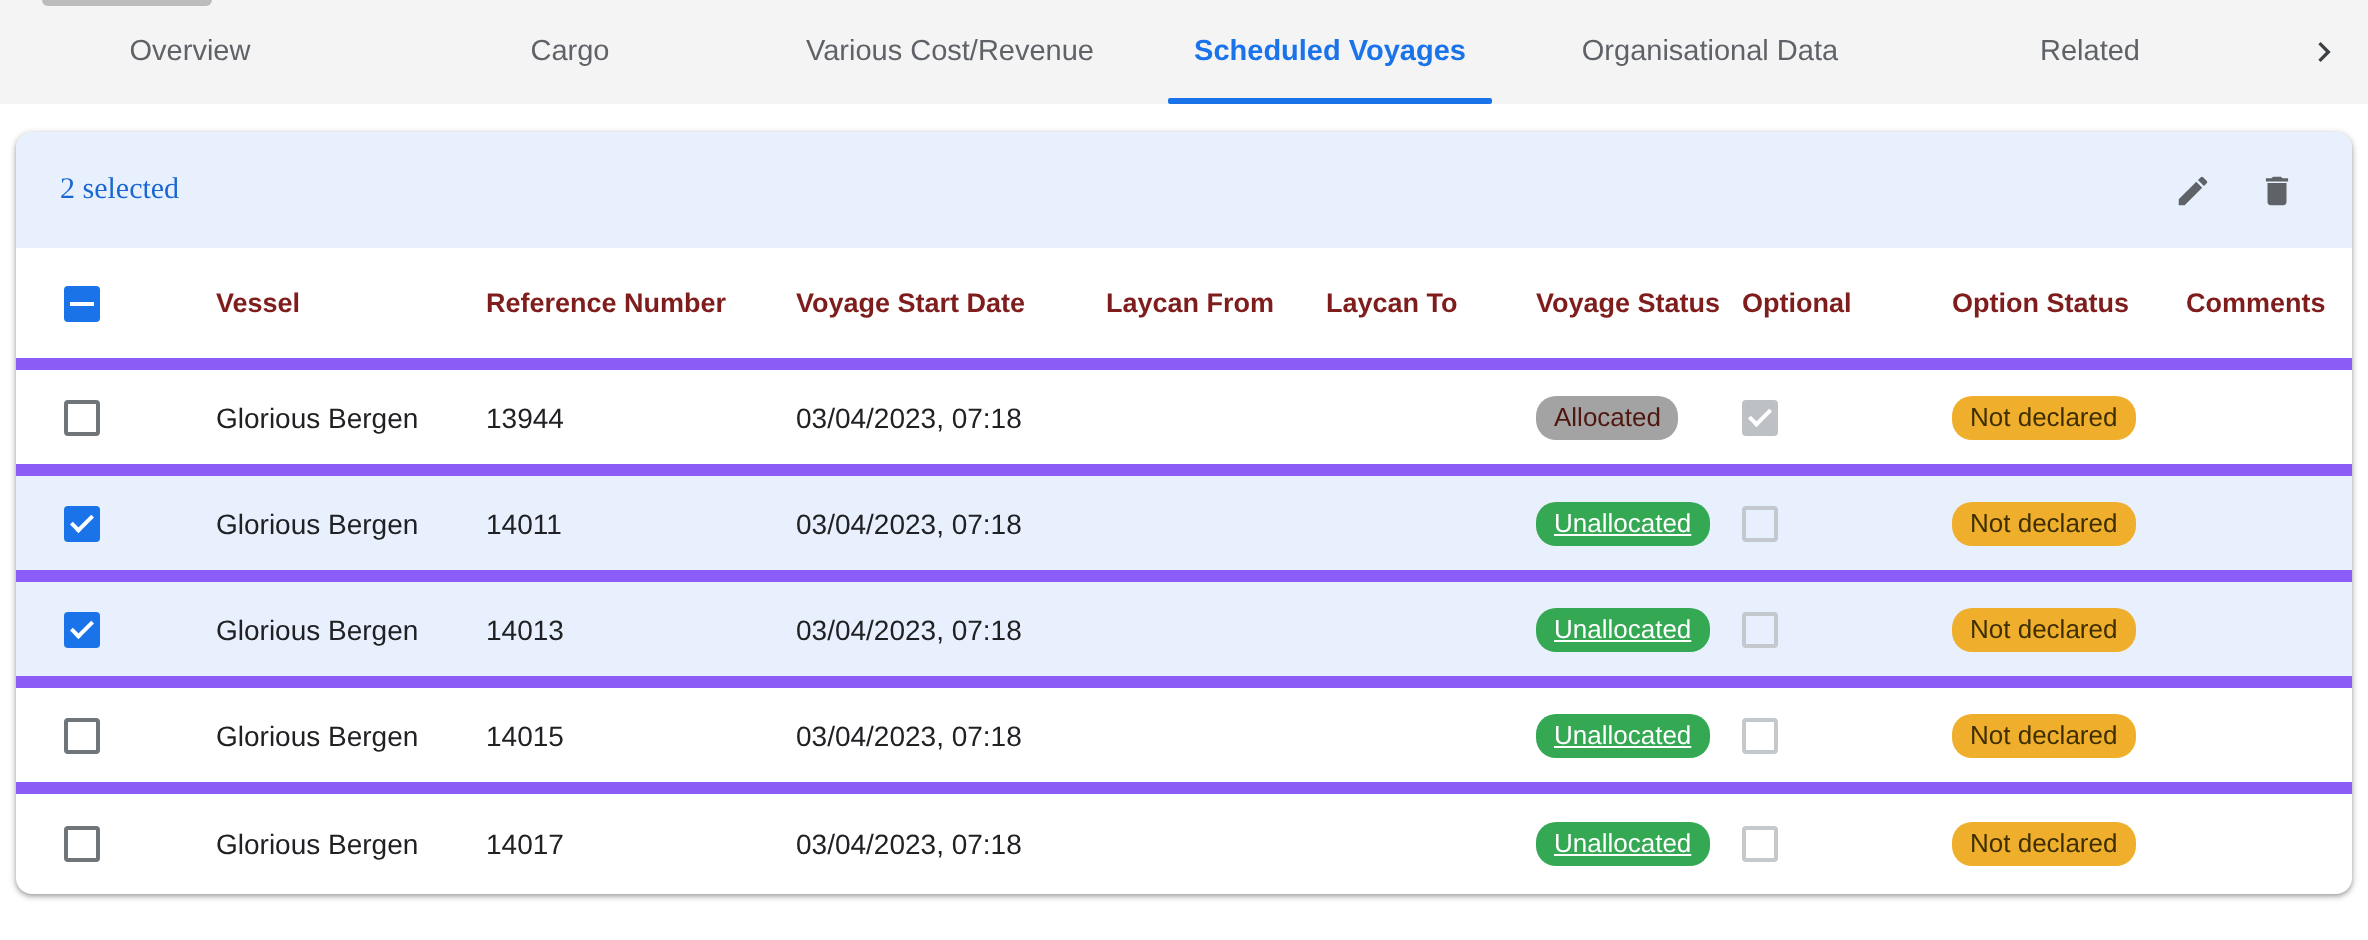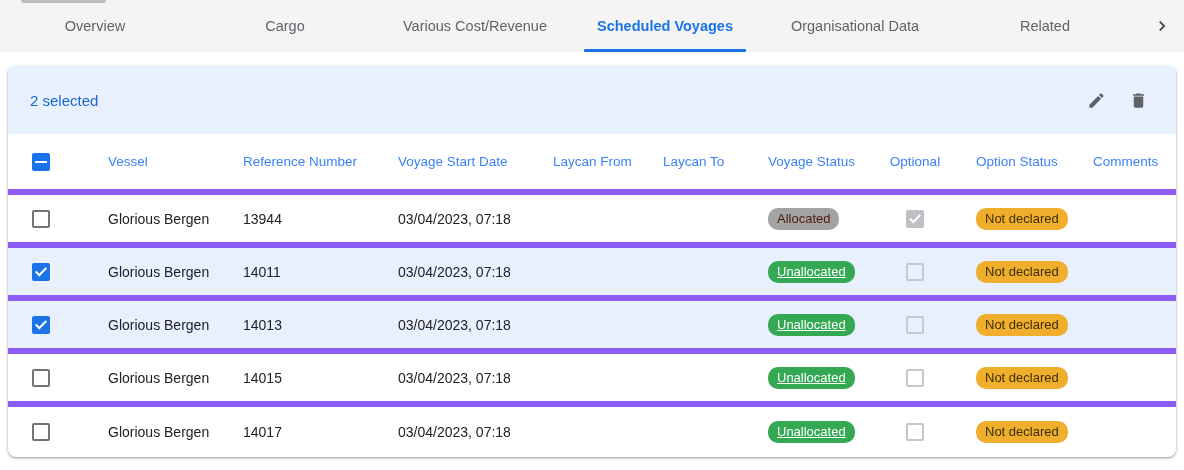--- a/index.html
+++ b/index.html
@@ -43,52 +43,53 @@
   
   .card {
     position:absolute; left:8px; right:8px; top:66px;
     background:#fff; border-radius:8px;
     box-shadow:0 1px 2px rgba(0,0,0,.28), 0 1px 3px 1px rgba(0,0,0,.12);
     overflow:hidden;
   }
 
   
   .selection-bar {
-    height:68px; background:#e8f0fe;
+    height:58px; background:#e8f0fe;
     display:flex; align-items:center;
     padding:0 28px 0 22px;
+    font-family:Liberation Serif, serif;
   }
   .selection-count { color:#1967d2; font-size:15px; }
   .selection-actions { margin-left:auto; display:flex; gap:22px; }
   .icon-btn {
     background:none; border:none; padding:0; cursor:pointer;
     width:20px; height:20px; display:flex; align-items:center; justify-content:center;
   }
   .icon-btn svg { width:19px; height:19px; fill:#5f6368; }
 
   
   table { border-collapse:collapse; width:100%; table-layout:fixed; }
   thead th {
-    height:58px; font-size:13.5px; font-weight:normal; color:#3b82f6;
+    height:58px; font-size:13.5px; font-weight:bold; color:#7f1d1d;
     text-align:left; vertical-align:middle; background:#fff;
   }
   tbody td {
     height:53px; font-size:14px; color:#202124;
     vertical-align:middle; border-top:6px solid #8b5cf6;
   }
   tbody tr[data-selected="true"] td { background:#e8f0fe; }
 
   .c-check   { padding-left:24px; }
   .c-vessel  { padding-left:28px; }
   .c-ref     { padding-left:28px; }
   .c-date    { padding-left:28px; }
   .c-lfrom   { padding-left:18px; }
   .c-lto     { padding-left:18px; }
   .c-vstatus { padding-left:18px; }
-  .c-opt     { text-align:center; }
+  .c-opt     { }
   .c-ostatus { padding-left:16px; }
   .c-comments{ padding-left:18px; }
 
   
   .cb {
     width:18px; height:18px; border-radius:2px; display:inline-block;
     position:relative; vertical-align:middle; cursor:pointer;
   }
   .cb[data-state="unchecked"] { border:2px solid #70757a; background:#fff; }
   .cb[data-state="unchecked-light"] { border:2px solid #c4c9ce; background:transparent; cursor:default; }

